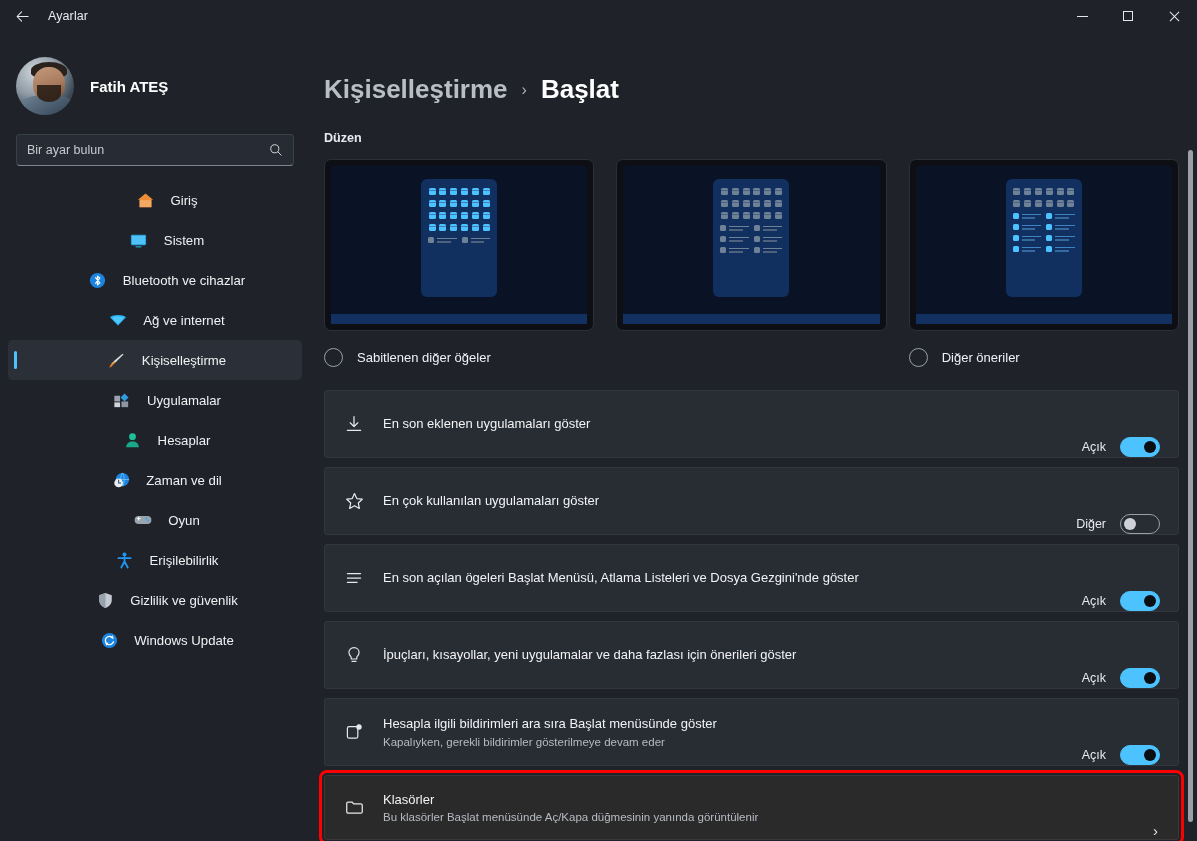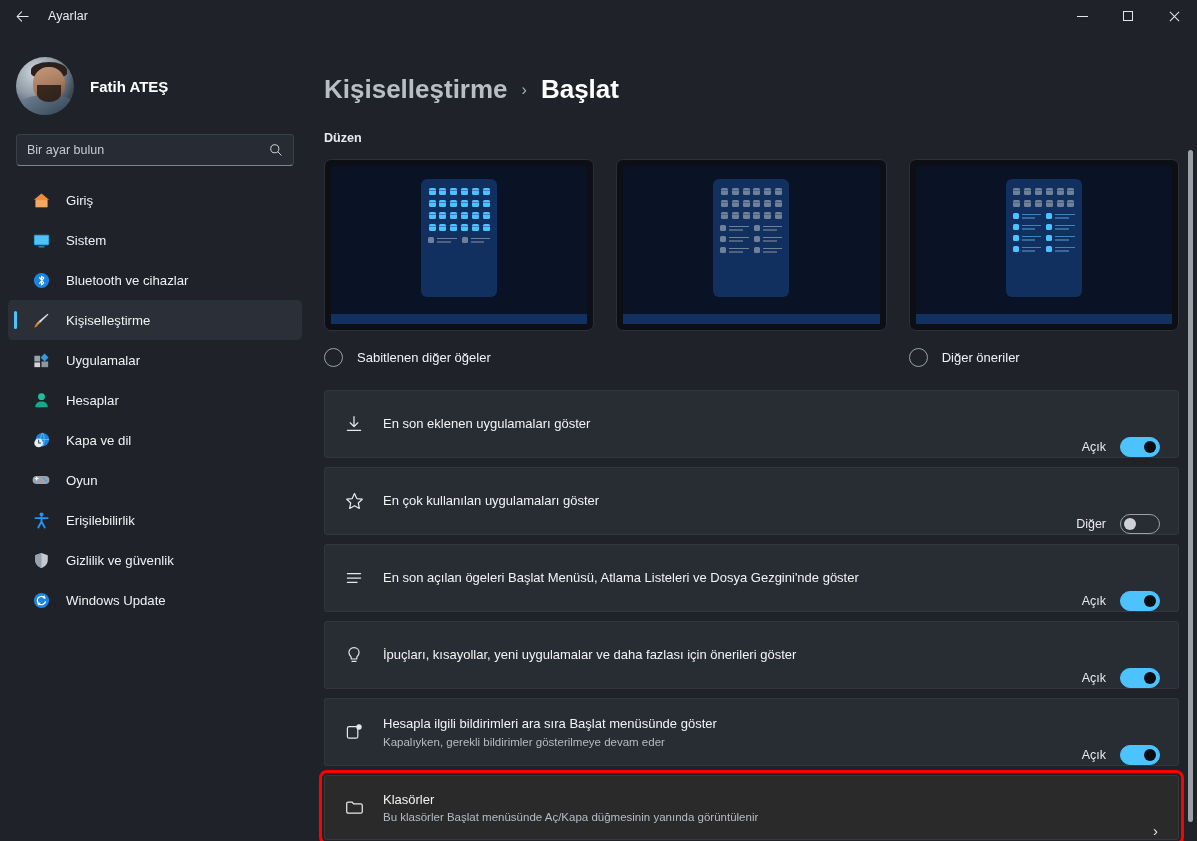--- a/index.html
+++ b/index.html
@@ -89,21 +89,21 @@
     flex: 1; background: transparent; border: 0; outline: none;
     color: #d3d7dd; font-size: 12.5px; font-family: "Liberation Sans", sans-serif;
   }
   .search-box input::placeholder { color: #c6cbd2; }
   .search-icon { color: #d7dade; font-size: 13px; display: flex; align-items: center; }
 
   .nav { margin-top: 14px; padding: 0 8px; }
   .nav-item {
     position: relative; height: 40px; border-radius: 5px;
     display: flex; align-items: center; padding-left: 22px; margin-bottom: 0px;
-    color: #f0f1f3; font-size: 13.2px;
+    color: #f0f1f3; font-size: 13.2px; justify-content: center;
   }
   .nav-item.selected { background: #2b3038; }
   .nav-item.selected:before {
     content: ""; position: absolute; left: 6px; top: 11px; width: 3px; height: 18px;
     border-radius: 2px; background: #4cc2ff;
   }
   .nav-ico { width: 22px; height: 22px; margin-right: 14px; flex: 0 0 22px; display:flex; align-items:center; justify-content:center; }
 
   
   .content {
@@ -281,20 +281,29 @@
         <div class="nav-item">
           <span class="nav-ico">
             <svg width="19" height="19" viewBox="0 0 20 20">
                 <circle cx="10" cy="10" r="8" fill="#1b84e0"></circle>
                 <path d="M8 7 L12.4 12.6 L10 14.6 V5.4 L12.4 7.4 L8 13" stroke="#fff" stroke-width="1.25" fill="none" stroke-linejoin="round" stroke-linecap="round"></path>
               </svg>
           </span>
           <span>Bluetooth ve cihazlar</span>
         </div>
 
+        <div class="nav-item">
+          <span class="nav-ico">
+            <svg width="20" height="20" viewBox="0 0 20 20">
+                <path d="M2 7.2 C5 4.4 15 4.4 18 7.2 L10 15.6 Z" fill="#29b6f6"></path>
+                <path d="M4.2 7.9 C6.4 6.1 13.6 6.1 15.8 7.9 L10 14 Z" fill="#4fc8fb"></path>
+              </svg>
+          </span>
+          <span>Ağ ve internet</span>
+        </div>
 
         <div class="nav-item selected">
           <span class="nav-ico">
             <svg width="19" height="19" viewBox="0 0 20 20">
                 <path d="M16.4 2.8 L17.4 3.8 L8.6 12.4 L7 10.8 Z" fill="#d8dde2"></path>
                 <path d="M7 10.8 L8.6 12.4 L6.4 14.6 L4.6 13.2 Z" fill="#f0a23c"></path>
                 <path d="M4.6 13.2 L6.4 14.6 C5.6 16.5 3.4 17.4 2.3 17.3 C3.4 16.2 3.4 14.6 4.6 13.2 Z" fill="#e8822a"></path>
               </svg>
           </span>
           <span>Kişiselleştirme</span>
@@ -324,21 +333,21 @@
 
         <div class="nav-item">
           <span class="nav-ico">
             <svg width="19" height="19" viewBox="0 0 20 20">
                 <circle cx="11" cy="9" r="7" fill="#1b84e0"></circle>
                 <path d="M4 9 H18 M11 2 C8.6 4.6 8.6 13.4 11 16 M11 2 C13.4 4.6 13.4 13.4 11 16" stroke="#6fc4f2" stroke-width=".9" fill="none"></path>
                 <circle cx="7" cy="12.6" r="4.6" fill="#e9eef3"></circle>
                 <path d="M7 9.6 V12.6 H9.2" stroke="#24506f" stroke-width="1.1" fill="none" stroke-linecap="round"></path>
               </svg>
           </span>
-          <span>Kapa ve dil</span>
+          <span>Zaman ve dil</span>
         </div>
 
         <div class="nav-item">
           <span class="nav-ico">
             <svg width="20" height="20" viewBox="0 0 20 20">
                 <rect x="1.6" y="6" width="16.8" height="8" rx="4" fill="#9ba4ae"></rect>
                 <path d="M4.2 8.6 H7.2 M5.7 7.1 V10.1" stroke="#fff" stroke-width="1" stroke-linecap="round"></path>
                 <circle cx="13.2" cy="8.4" r="1.05" fill="#3aa7e8"></circle>
                 <circle cx="15.1" cy="10.6" r="1.05" fill="#3aa7e8"></circle>
               </svg>

